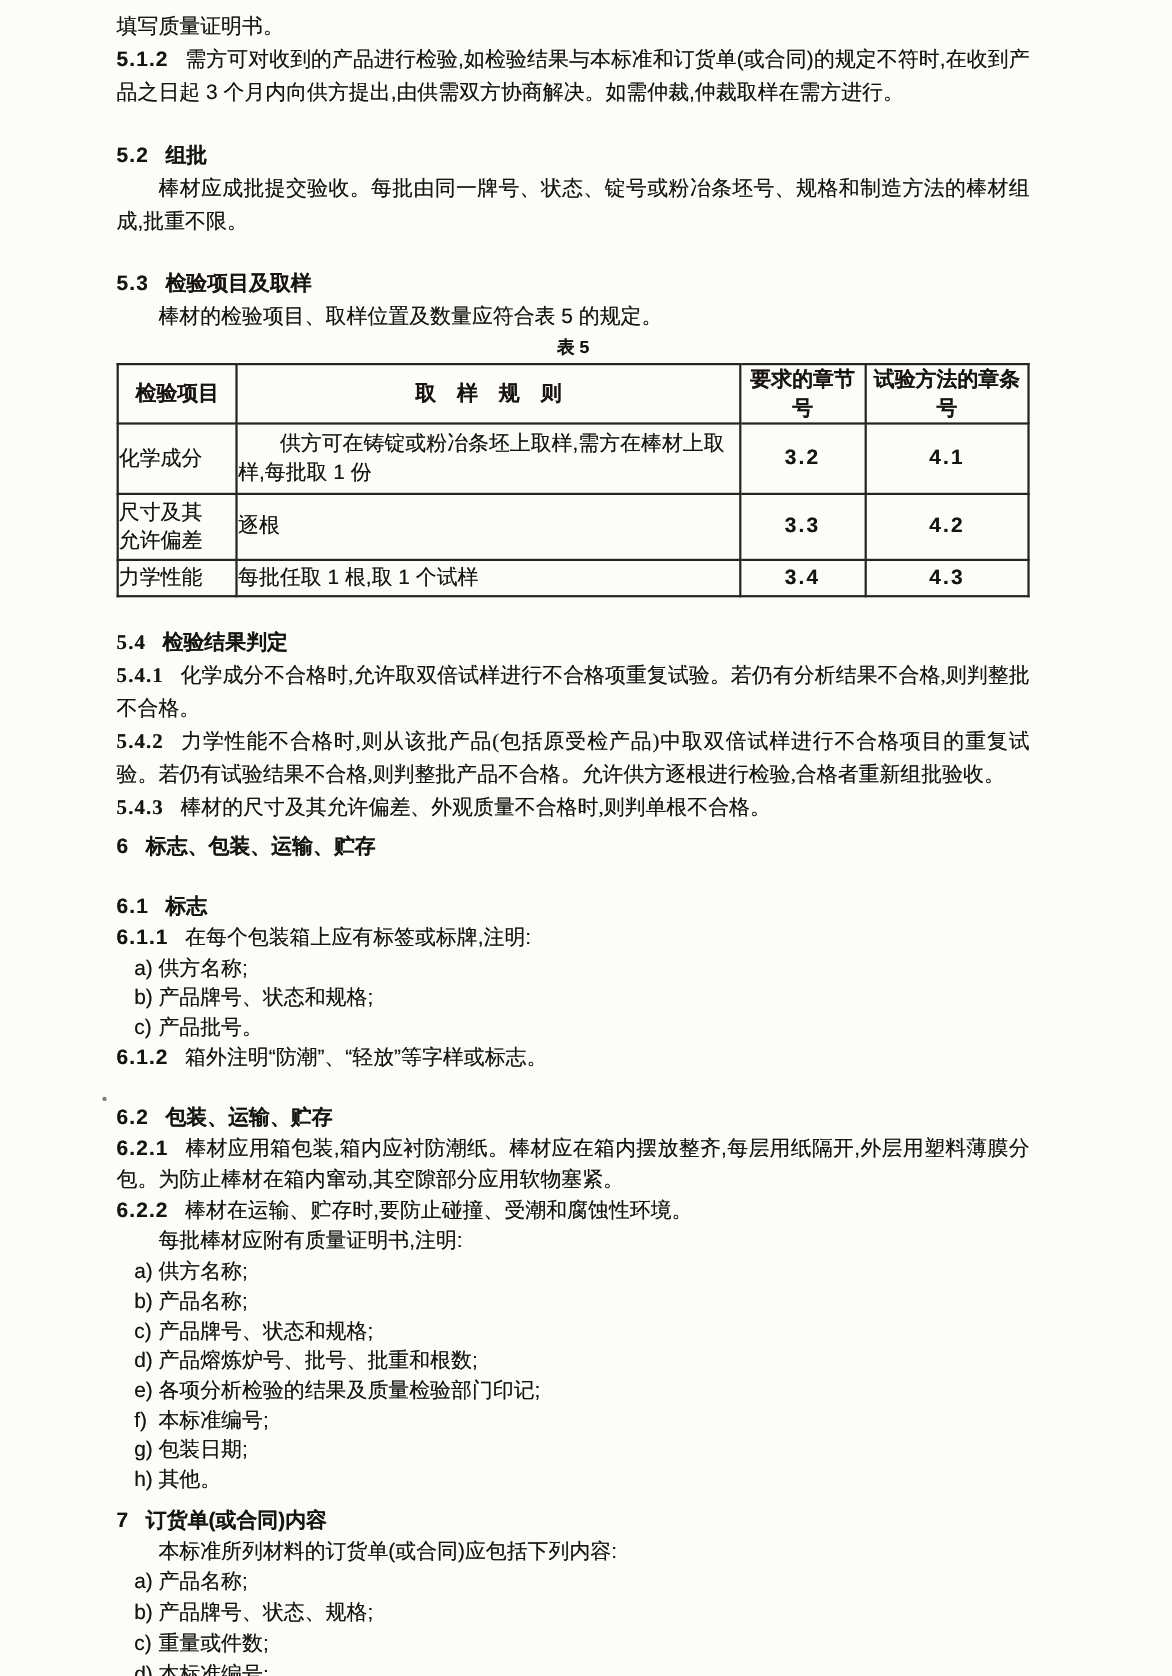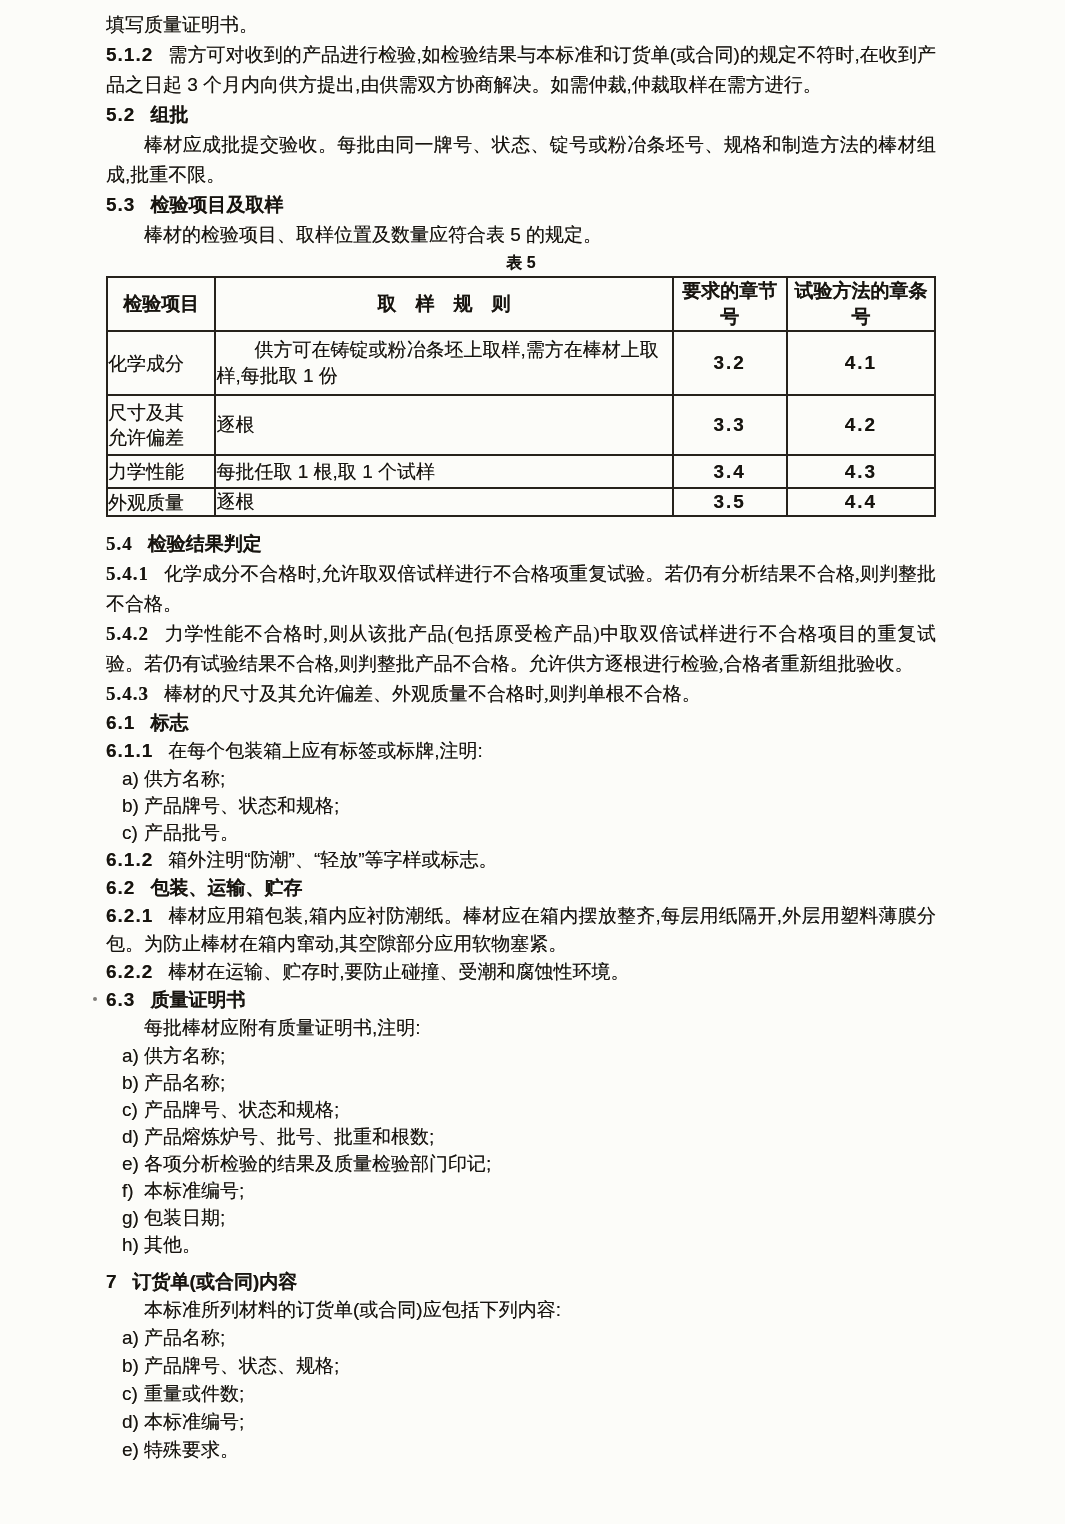--- a/index.html
+++ b/index.html
@@ -17,21 +17,21 @@
   }
   .content {
     position:absolute;
     left:106px; top:10px;
     width:830px;
   }
   p { margin:0; font-size:19px; text-align:justify; text-shadow:0 0 0.5px rgba(23,20,15,0.6); }
   .sec5 p, .sec54 p { line-height:30px; }
   .sec6 p, .sec7 p { line-height:28px; }
   .cnum { font-weight:bold; padding-right:15px; letter-spacing:1px; }
-  .heading { font-weight:bold; }
+  .heading { font-weight:bold;margin-top:27px; }
   .indent { text-indent:2em; }
   .chapter { margin-top:6px; margin-bottom:8px; }
   .chapter7 { margin-top:10px; margin-bottom:0; }
   
   .li {
     display:flex; margin-left:16px;
     font-size:19px; line-height:27px;
     text-shadow:0 0 0.5px rgba(23,20,15,0.6);
   }
   .sec7 .li { line-height:28px; }
@@ -122,40 +122,35 @@
           <td class="rule">逐根</td>
           <td class="val">3.3</td>
           <td class="val">4.2</td>
         </tr>
         <tr class="r2">
           <td class="item">力学性能</td>
           <td class="rule">每批任取 1 根,取 1 个试样</td>
           <td class="val">3.4</td>
           <td class="val">4.3</td>
         </tr>
-        <tr class="r3">
-          <td class="item">外观质量</td>
-          <td class="rule">逐根</td>
-          <td class="val">3.5</td>
-          <td class="val">4.4</td>
-        </tr>
       </tbody>
     </table>
 
     <div class="sec54" style="margin-top:12px;font-family:Liberation Serif, serif;">
       <p class="heading"><span class="cnum">5.4</span><span>检验结果判定</span></p>
 
       <p class="clause"><span class="cnum">5.4.1</span><span>化学成分不合格时,允许取双倍试样进行不合格项重复试验。若仍有分析结果不合格,则判整批不合格。</span></p>
 
       <p class="clause"><span class="cnum">5.4.2</span><span>力学性能不合格时,则从该批产品(包括原受检产品)中取双倍试样进行不合格项目的重复试验。若仍有试验结果不合格,则判整批产品不合格。允许供方逐根进行检验,合格者重新组批验收。</span></p>
 
       <p class="clause"><span class="cnum">5.4.3</span><span>棒材的尺寸及其允许偏差、外观质量不合格时,则判单根不合格。</span></p>
     </div>
 
     <div class="sec6">
+      <p class="heading chapter"><span class="cnum">6</span><span>标志、包装、运输、贮存</span></p>
 
       <p class="heading"><span class="cnum">6.1</span><span>标志</span></p>
 
       <p class="clause"><span class="cnum">6.1.1</span><span>在每个包装箱上应有标签或标牌,注明:</span></p>
 
       <div class="li">
           <span class="marker">a)</span>
           <span>供方名称;</span>
         </div>
       <div class="li">
@@ -168,21 +163,20 @@
         </div>
 
       <p class="clause"><span class="cnum">6.1.2</span><span>箱外注明“防潮”、“轻放”等字样或标志。</span></p>
 
       <p class="heading"><span class="cnum">6.2</span><span>包装、运输、贮存</span></p>
 
       <p class="clause"><span class="cnum">6.2.1</span><span>棒材应用箱包装,箱内应衬防潮纸。棒材应在箱内摆放整齐,每层用纸隔开,外层用塑料薄膜分包。为防止棒材在箱内窜动,其空隙部分应用软物塞紧。</span></p>
 
       <p class="clause"><span class="cnum">6.2.2</span><span>棒材在运输、贮存时,要防止碰撞、受潮和腐蚀性环境。</span></p>
 
-      <p class="heading"><span class="cnum">6.3</span><span>质量证明书</span></p>
 
       <p class="indent">每批棒材应附有质量证明书,注明:</p>
 
       <div class="li">
           <span class="marker">a)</span>
           <span>供方名称;</span>
         </div>
       <div class="li">
           <span class="marker">b)</span>
           <span>产品名称;</span>

